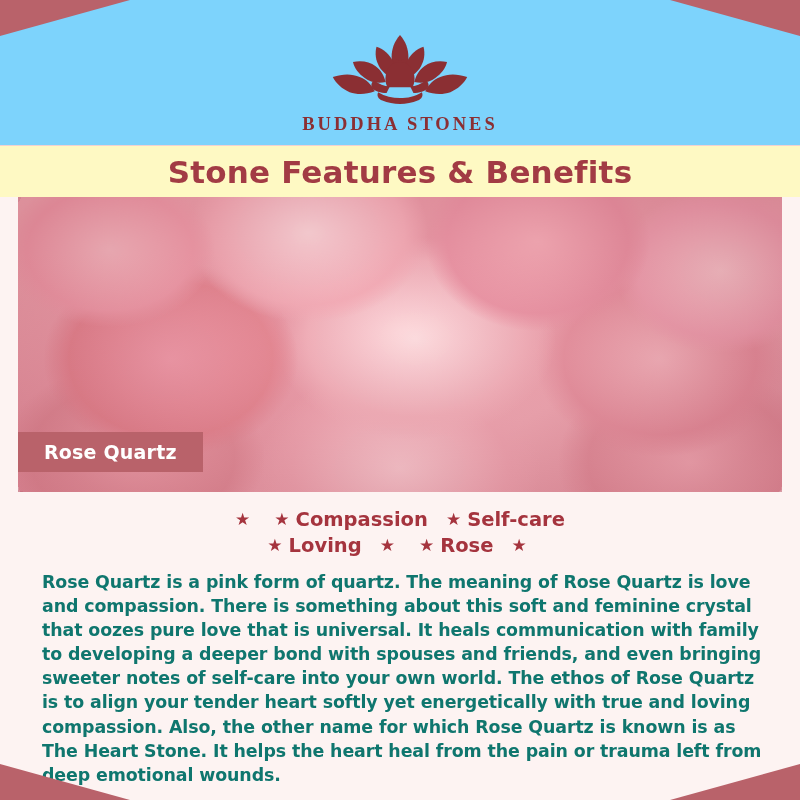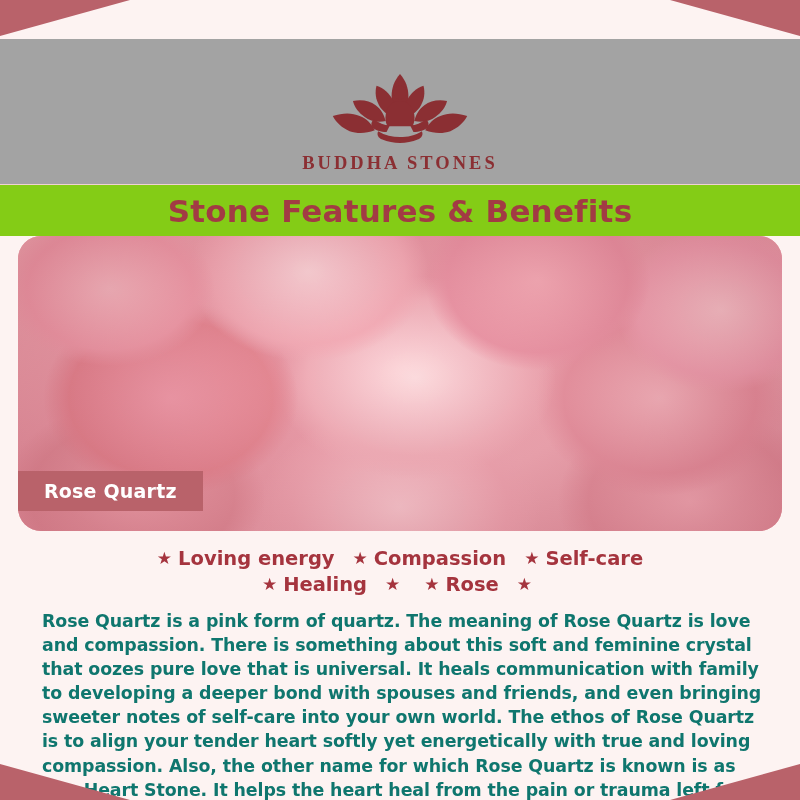--- a/index.html
+++ b/index.html
@@ -40,59 +40,57 @@
 
   
   .header {
     position: relative;
     height: 145px;
     display: flex;
     flex-direction: column;
     align-items: center;
     justify-content: center;
     padding-top: 14px;
-    background: #a3a3a3;
-    margin-top: 39px;
+    background: #7dd3fc;
   }
   .logo-mark { width: 168px; height: 86px; display: block; }
   .brand-name {
     margin-top: 4px;
     font-size: 18.5px;
     letter-spacing: 3.0px;
     font-weight: 700;
     color: #8b2f33;
     font-family: "Liberation Serif", serif;
   }
 
   
   .title-band {
     position: relative;
     height: 52px;
-    background: #84cc16;
+    background: #fef9c3;
     display: flex;
     align-items: center;
     justify-content: center;
     border-top: 1px solid #f0d2d2;
   }
   .title-band h1 {
     font-size: 31px;
     font-weight: 700;
     color: #a23b44;
     letter-spacing: 0.2px;
     font-family: "DejaVu Sans", sans-serif;
   }
 
   
   .photo-wrap {
     position: relative;
     height: 295px;
     margin: 0 18px;
     overflow: hidden;
     background: #e6a0a6;
-    border-radius: 23px;
   }
   .photo {
     position: absolute;
     inset: 0;
     background:
       radial-gradient(ellipse 150px 110px at 12% 18%, #f6b9c0 0%, #ef9ba8 55%, rgba(239,155,168,0) 70%),
       radial-gradient(ellipse 160px 120px at 38% 12%, #fbd3d7 0%, #f2a9b3 60%, rgba(242,169,179,0) 75%),
       radial-gradient(ellipse 150px 120px at 68% 15%, #f4aab4 0%, #e890a0 60%, rgba(232,144,160,0) 75%),
       radial-gradient(ellipse 140px 110px at 92% 25%, #f7c3c8 0%, #ee9fae 60%, rgba(238,159,174,0) 75%),
       radial-gradient(ellipse 170px 130px at 20% 55%, #f09aa8 0%, #e3848f 60%, rgba(227,132,143,0) 75%),
@@ -217,35 +215,34 @@
     <div class="photo"></div>
     <div class="facets"></div>
     <div class="photo-shade"></div>
     <div class="caption-tab">Rose Quartz</div>
   </div>
 
   <div class="benefits">
     <div class="benefit-row">
       <span class="benefit">
         <span class="star">★</span>
-        <span>Loving energy</span>
       </span>
       <span class="benefit">
         <span class="star">★</span>
         <span>Compassion</span>
       </span>
       <span class="benefit">
         <span class="star">★</span>
         <span>Self-care</span>
       </span>
     </div>
     <div class="benefit-row">
       <span class="benefit">
         <span class="star">★</span>
-        <span>Healing</span>
+        <span>Loving</span>
       </span>
       <span class="benefit">
         <span class="star">★</span>
       </span>
       <span class="benefit">
         <span class="star">★</span>
         <span>Rose</span>
       </span>
       <span class="benefit">
         <span class="star">★</span>

